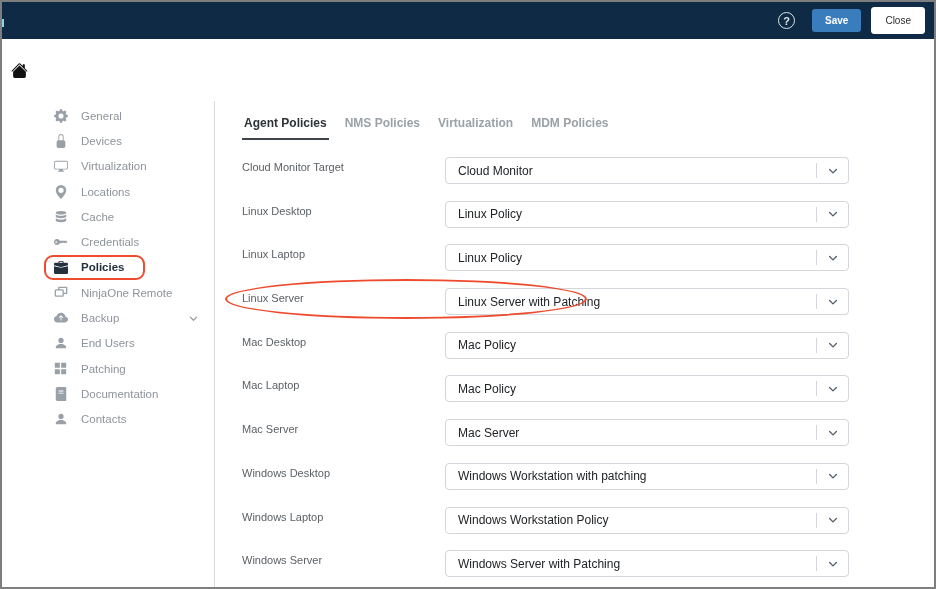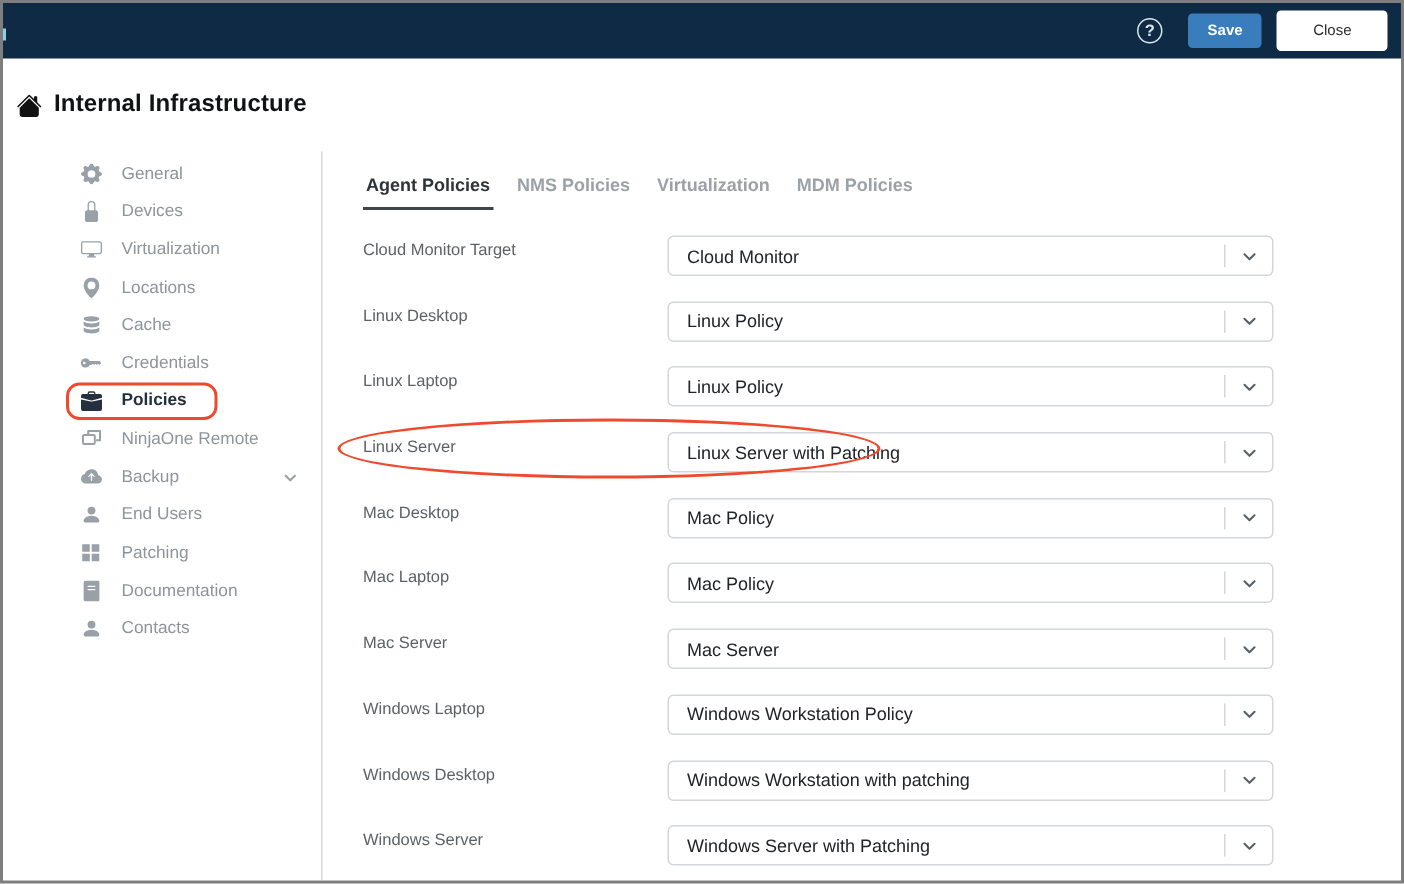--- a/index.html
+++ b/index.html
@@ -30,21 +30,21 @@
     display:flex; align-items:center; justify-content:center;
     margin-right:7px; cursor:pointer;
   }
   .btn { font-family:"Liberation Sans", sans-serif; font-size:10px; border-radius:3px; cursor:pointer; }
   .btn-save {
     background:#3a7dbd; color:#fff; border:none;
     padding:6px 13px; font-weight:600;
   }
   .btn-close {
     background:#fff; color:#2c2c2c; border:1px solid #fff;
-    padding:7px 23px; font-weight:500;
+    padding:7px 13px; font-weight:500;
   }
 
   
   .title-row {
     height:62px; flex:0 0 62px;
     display:flex; align-items:center; gap:8px;
     padding-left:9px;
   }
   .home-icon { width:17px; height:17px; color:#111; display:flex; }
   .page-title { font-size:16px; font-weight:600; color:#101214; letter-spacing:.1px; }
@@ -130,21 +130,20 @@
     <button class="btn btn-close">Close</button>
   </div>
 
   <div class="title-row">
     <span class="home-icon">
       <svg viewBox="0 0 16 16" width="17" height="17" fill="currentColor">
           <path d="M8.707 1.5a1 1 0 0 0-1.414 0L.646 8.146a.5.5 0 0 0 .708.708L8 2.207l6.646 6.647a.5.5 0 0 0 .708-.708L13 5.793V2.5a.5.5 0 0 0-.5-.5h-1a.5.5 0 0 0-.5.5v1.293L8.707 1.5z"></path>
           <path d="m8 3.293 6 6V13.5a1.5 1.5 0 0 1-1.5 1.5h-9A1.5 1.5 0 0 1 2 13.5V9.293l6-6z"></path>
         </svg>
     </span>
-    <span class="page-title">Internal Infrastructure</span>
   </div>
 
   <div class="content">
 
     <div class="sidebar">
 
       <div class="side-item">
         <span class="s-icon">
             <svg viewBox="0 0 16 16" width="14" height="14" fill="currentColor">
               <path d="M9.405 1.05c-.413-1.4-2.397-1.4-2.81 0l-.1.34a1.464 1.464 0 0 1-2.105.872l-.31-.17c-1.283-.698-2.686.705-1.987 1.987l.169.311c.446.82.023 1.841-.872 2.105l-.34.1c-1.4.413-1.4 2.397 0 2.81l.34.1a1.464 1.464 0 0 1 .872 2.105l-.17.31c-.698 1.283.705 2.686 1.987 1.987l.311-.169a1.464 1.464 0 0 1 2.105.872l.1.34c.413 1.4 2.397 1.4 2.81 0l.1-.34a1.464 1.464 0 0 1 2.105-.872l.31.17c1.283.698 2.686-.705 1.987-1.987l-.169-.311a1.464 1.464 0 0 1 .872-2.105l.34-.1c1.4-.413 1.4-2.397 0-2.81l-.34-.1a1.464 1.464 0 0 1-.872-2.105l.17-.31c.698-1.283-.705-2.686-1.987-1.987l-.311.169a1.464 1.464 0 0 1-2.105-.872l-.1-.34zM8 10.93a2.929 2.929 0 1 1 0-5.86 2.929 2.929 0 0 1 0 5.858z"></path>
@@ -369,36 +368,36 @@
             <span class="select-divider"></span>
             <span class="select-chevron">
                 <svg viewBox="0 0 16 16" fill="none" stroke="currentColor" stroke-width="1.8" stroke-linecap="round" stroke-linejoin="round">
                   <path d="M3.5 6l4.5 4.5L12.5 6"></path>
                 </svg>
               </span>
           </div>
         </div>
 
         <div class="form-row">
+          <div class="row-label">Windows Desktop</div>
+          <div class="select">
+            <span class="select-value">Windows Workstation with patching</span>
+            <span class="select-divider"></span>
+            <span class="select-chevron">
+                <svg viewBox="0 0 16 16" fill="none" stroke="currentColor" stroke-width="1.8" stroke-linecap="round" stroke-linejoin="round">
+                  <path d="M3.5 6l4.5 4.5L12.5 6"></path>
+                </svg>
+              </span>
+          </div>
+        </div>
+
+        <div class="form-row">
           <div class="row-label">Windows Laptop</div>
           <div class="select">
             <span class="select-value">Windows Workstation Policy</span>
-            <span class="select-divider"></span>
-            <span class="select-chevron">
-                <svg viewBox="0 0 16 16" fill="none" stroke="currentColor" stroke-width="1.8" stroke-linecap="round" stroke-linejoin="round">
-                  <path d="M3.5 6l4.5 4.5L12.5 6"></path>
-                </svg>
-              </span>
-          </div>
-        </div>
-
-        <div class="form-row">
-          <div class="row-label">Windows Desktop</div>
-          <div class="select">
-            <span class="select-value">Windows Workstation with patching</span>
             <span class="select-divider"></span>
             <span class="select-chevron">
                 <svg viewBox="0 0 16 16" fill="none" stroke="currentColor" stroke-width="1.8" stroke-linecap="round" stroke-linejoin="round">
                   <path d="M3.5 6l4.5 4.5L12.5 6"></path>
                 </svg>
               </span>
           </div>
         </div>
 
         <div class="form-row">

